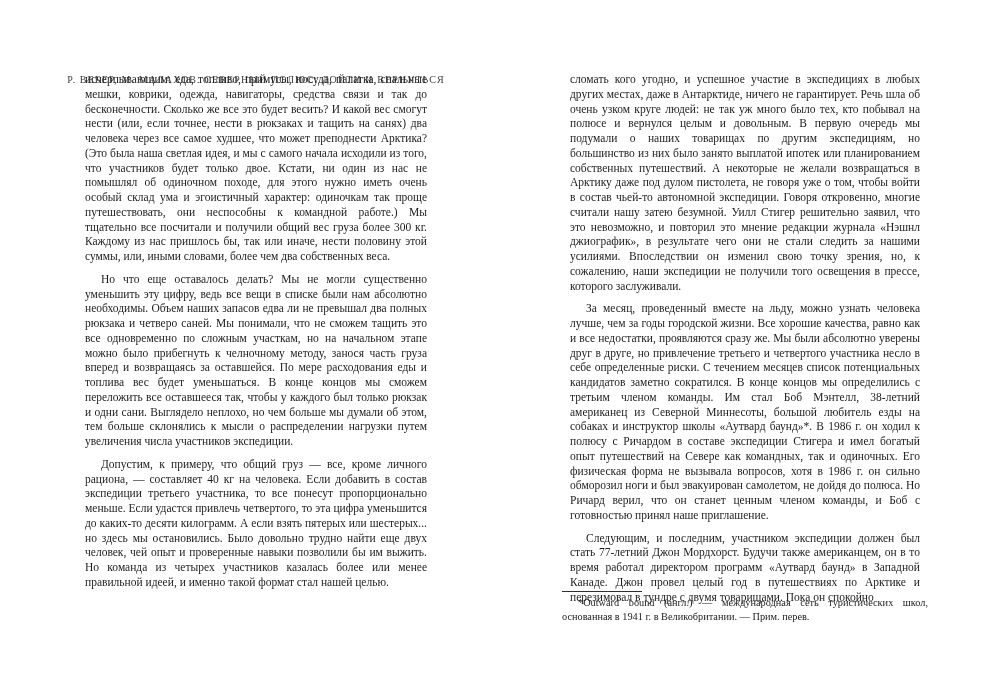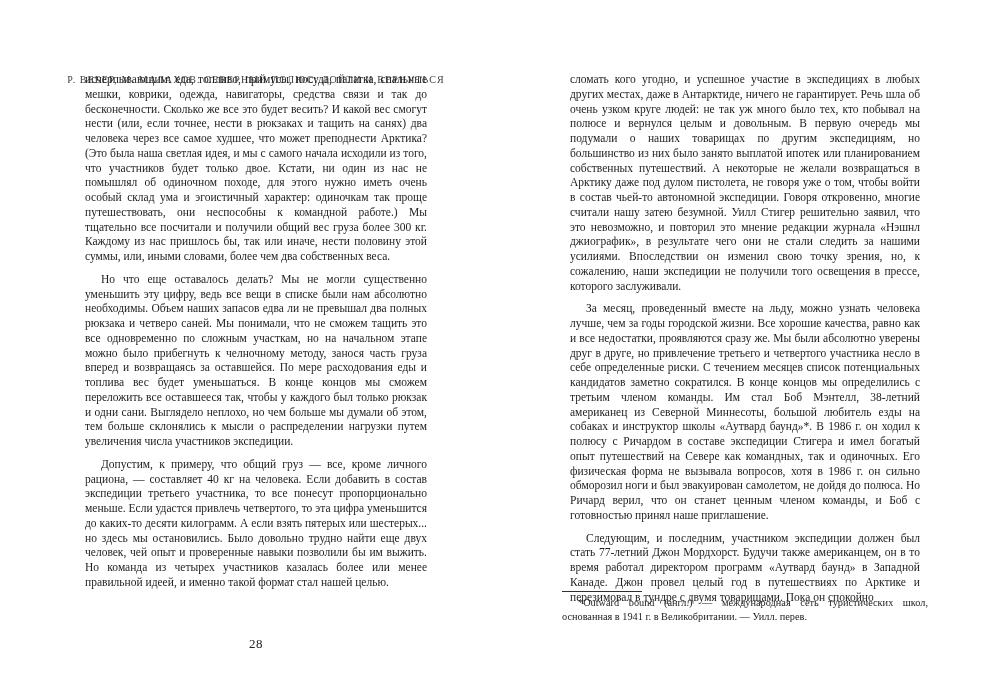--- a/index.html
+++ b/index.html
@@ -95,28 +95,27 @@
 
 <div class="spread">
 
   <div class="page page-left">
     <div class="running-header">Р. ВЕБЕР, М. МАЛАХОВ. СЕВЕРНЫЙ ПОЛЮС: ДОЙТИ И ВЕРНУТЬСЯ</div>
     <div class="text-block">
       <p class="para no-indent">исчерпывающим: еда, топливо, примусы, посуда, палатка, спальные мешки, коврики, одежда, навигаторы, средства связи и так до бесконечности. Сколько же все это будет весить? И какой вес смогут нести (или, если точнее, нести в рюкзаках и тащить на санях) два человека через все самое худшее, что может преподнести Арктика? (Это была наша светлая идея, и мы с самого начала исходили из того, что участников будет только двое. Кстати, ни один из нас не помышлял об одиночном походе, для этого нужно иметь очень особый склад ума и эгоистичный характер: одиночкам так проще путешествовать, они неспособны к командной работе.) Мы тщательно все посчитали и получили общий вес груза более 300 кг. Каждому из нас пришлось бы, так или иначе, нести половину этой суммы, или, иными словами, более чем два собственных веса.</p>
       <p class="para">Но что еще оставалось делать? Мы не могли существенно уменьшить эту цифру, ведь все вещи в списке были нам абсолютно необходимы. Объем наших запасов едва ли не превышал два полных рюкзака и четверо саней. Мы понимали, что не сможем тащить это все одновременно по сложным участкам, но на начальном этапе можно было прибегнуть к челночному методу, занося часть груза вперед и возвращаясь за оставшейся. По мере расходования еды и топлива вес будет уменьшаться. В конце концов мы сможем переложить все оставшееся так, чтобы у каждого был только рюкзак и одни сани. Выглядело неплохо, но чем больше мы думали об этом, тем больше склонялись к мысли о распределении нагрузки путем увеличения числа участников экспедиции.</p>
       <p class="para">Допустим, к примеру, что общий груз — все, кроме личного рациона, — составляет 40 кг на человека. Если добавить в состав экспедиции третьего участника, то все понесут пропорционально меньше. Если удастся привлечь четвертого, то эта цифра уменьшится до каких-то десяти килограмм. А если взять пятерых или шестерых... но здесь мы остановились. Было довольно трудно найти еще двух человек, чей опыт и проверенные навыки позволили бы им выжить. Но команда из четырех участников казалась более или менее правильной идеей, и именно такой формат стал нашей целью.</p>
     </div>
-    <div class="page-number">28</div>
   </div>
 
   <div class="page page-right">
     <div class="text-block">
       <p class="para no-indent">сломать кого угодно, и успешное участие в экспедициях в любых других местах, даже в Антарктиде, ничего не гарантирует. Речь шла об очень узком круге людей: не так уж много было тех, кто побывал на полюсе и вернулся целым и довольным. В первую очередь мы подумали о наших товарищах по другим экспедициям, но большинство из них было занято выплатой ипотек или планированием собственных путешествий. А некоторые не желали возвращаться в Арктику даже под дулом пистолета, не говоря уже о том, чтобы войти в состав чьей-то автономной экспедиции. Говоря откровенно, многие считали нашу затею безумной. Уилл Стигер решительно заявил, что это невозможно, и повторил это мнение редакции журнала «Нэшнл джиографик», в результате чего они не стали следить за нашими усилиями. Впоследствии он изменил свою точку зрения, но, к сожалению, наши экспедиции не получили того освещения в прессе, которого заслуживали.</p>
       <p class="para">За месяц, проведенный вместе на льду, можно узнать человека лучше, чем за годы городской жизни. Все хорошие качества, равно как и все недостатки, проявляются сразу же. Мы были абсолютно уверены друг в друге, но привлечение третьего и четвертого участника несло в себе определенные риски. С течением месяцев список потенциальных кандидатов заметно сократился. В конце концов мы определились с третьим членом команды. Им стал Боб Мэнтелл, 38-летний американец из Северной Миннесоты, большой любитель езды на собаках и инструктор школы «Аутвард баунд»*. В 1986 г. он ходил к полюсу с Ричардом в составе экспедиции Стигера и имел богатый опыт путешествий на Севере как командных, так и одиночных. Его физическая форма не вызывала вопросов, хотя в 1986 г. он сильно обморозил ноги и был эвакуирован самолетом, не дойдя до полюса. Но Ричард верил, что он станет ценным членом команды, и Боб с готовностью принял наше приглашение.</p>
       <p class="para">Следующим, и последним, участником экспедиции должен был стать 77-летний Джон Мордхорст. Будучи также американцем, он в то время работал директором программ «Аутвард баунд» в Западной Канаде. Джон провел целый год в путешествиях по Арктике и перезимовал в тундре с двумя товарищами. Пока он спокойно</p>
     </div>
     <div class="footnote">
       <div class="footnote-rule"></div>
-      <p class="footnote-text"><span>*Outward bound (</span><span class="it">англ.</span><span>) — международная сеть туристических школ, основанная в 1941 г. в Великобритании. — </span><span class="it">Уилл. перев.</span></p>
+      <p class="footnote-text"><span>*Outward bound (</span><span class="it">англ.</span><span>) — международная сеть туристических школ, основанная в 1941 г. в Великобритании. — </span><span class="it">Прим. перев.</span></p>
     </div>
   </div>
 
 </div>
 
 </body></html>

